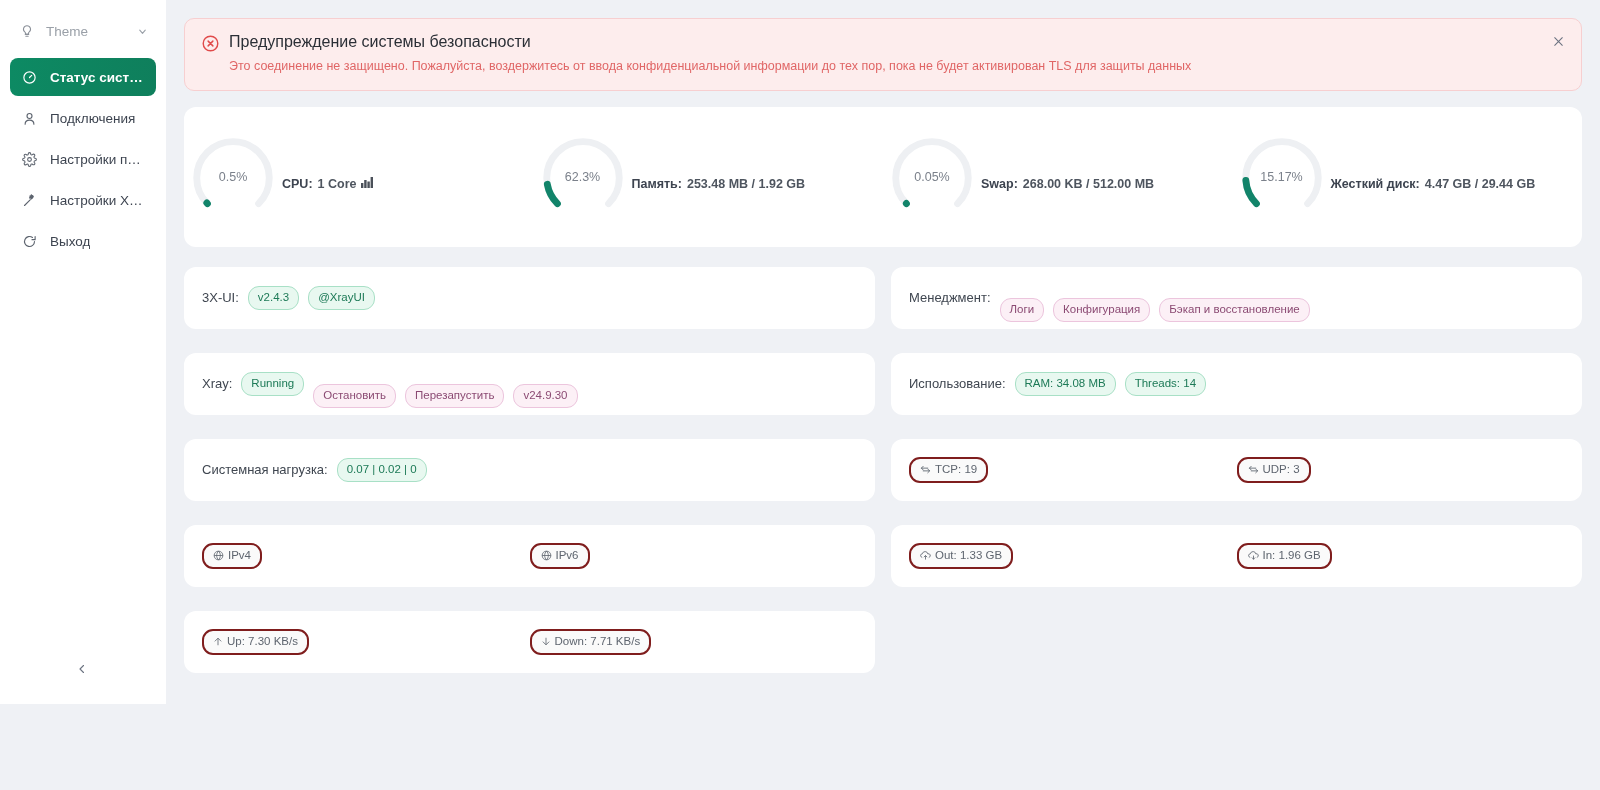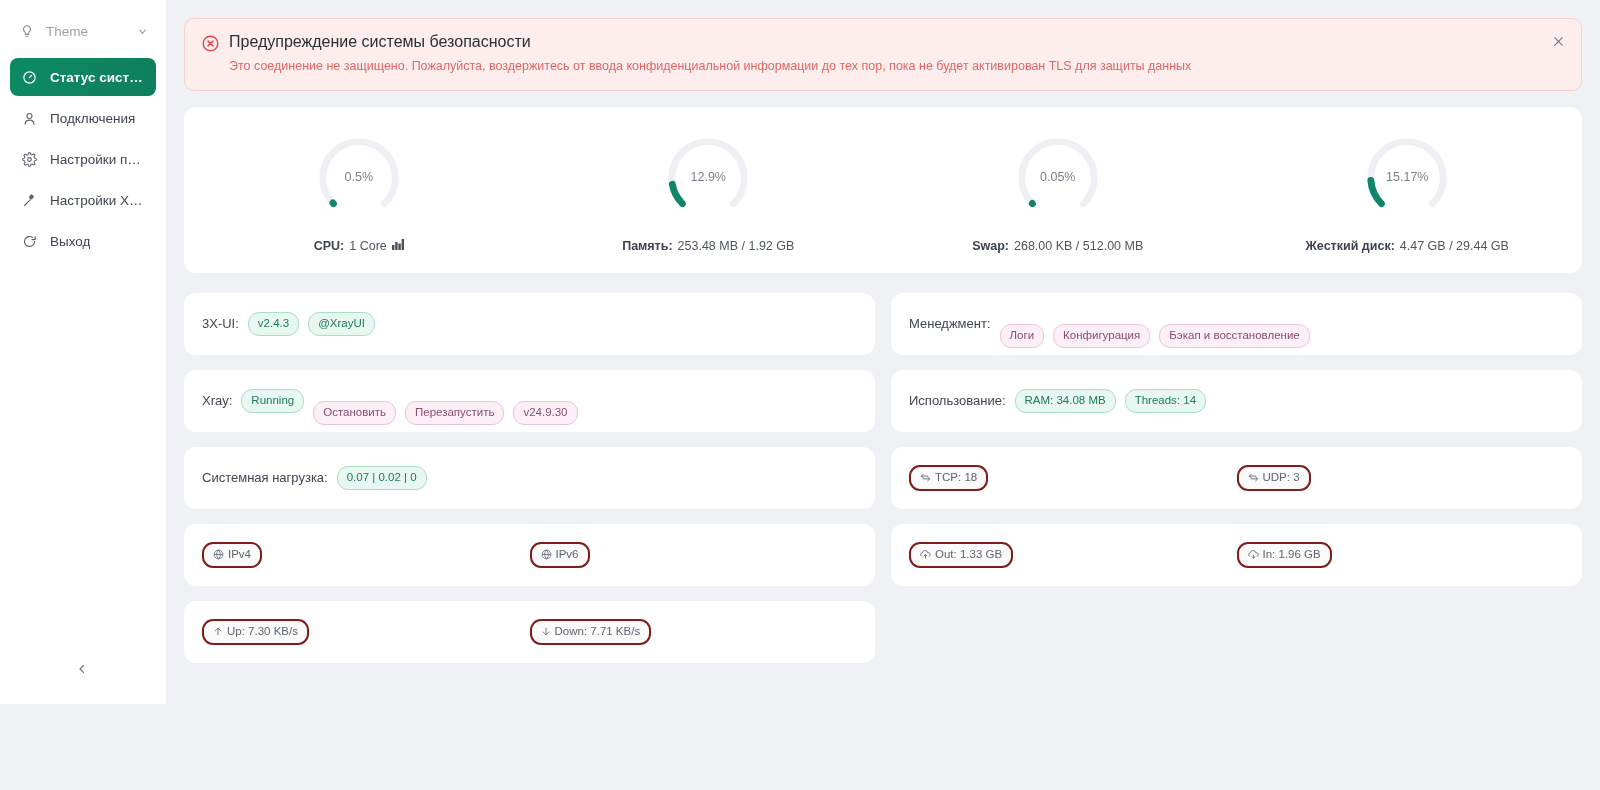--- a/index.html
+++ b/index.html
@@ -78,37 +78,37 @@
   }
 
   
   .card {
     background: #ffffff; border-radius: 12px;
   }
   .gauges-card {
     padding: 22px 0 20px 0;
     display: flex; margin-bottom: 20px;
   }
-  .gauge-cell { flex: 1; display: flex; flex-direction: column; align-items: center; }
+  .gauge-cell { flex: 1; display: flex; flex-direction: row; align-items: center; }
   .gauge-wrap { position: relative; width: 98px; height: 98px; }
   .gauge-val {
     position: absolute; left: 0; right: 0; top: 41px;
     text-align: center; font-size: 12.5px; color: #7b818b;
   }
   .gauge-label {
     margin-top: 12px; font-size: 12.5px;
     color: #3d4450; font-weight: bold;
     display: flex; align-items: flex-start; gap: 5px;
   }
-  .gauge-label .sub { font-weight: normal; color: #4e555f; }
+  .gauge-label .sub { font-weight: bold; color: #4e555f; }
   .mini-chart-icon { display: inline-flex; align-items: flex-end; }
 
   
   .cols { display: flex; gap: 16px; }
-  .col { flex: 1; display: flex; flex-direction: column; gap: 15px; }
+  .col { flex: 1; display: flex; flex-direction: column; gap: 24px; }
   .info-card {
     background: #ffffff; border-radius: 12px;
     min-height: 57px;
     display: flex; align-items: center;
     padding: 0 18px;
   }
   .info-card.tall { min-height: 62px; }
   .info-label { font-size: 13px; color: #3f4650; margin-right: 9px; white-space: nowrap; }
 
   .badges { display: flex; align-items: center; gap: 9px; flex-wrap: wrap; }
@@ -252,21 +252,21 @@
           </span>
         </div>
       </div>
 
       <div class="gauge-cell">
         <div class="gauge-wrap">
           <svg width="98" height="98" viewBox="0 0 100 100">
             <path d="M 23.9 76.1 A 37 37 0 1 1 76.1 76.1" fill="none" stroke="#eef0f3" stroke-width="7" stroke-linecap="round"></path>
             <path d="M 23.9 76.1 A 37 37 0 1 1 76.1 76.1" fill="none" stroke="#12846a" stroke-width="7" stroke-linecap="round" stroke-dasharray="174.4" stroke-dashoffset="151.9"></path>
           </svg>
-          <div class="gauge-val">12.9%</div>
+          <div class="gauge-val">62.3%</div>
         </div>
         <div class="gauge-label">
           <span>Память:</span>
           <span class="sub">253.48 MB / 1.92 GB</span>
         </div>
       </div>
 
       <div class="gauge-cell">
         <div class="gauge-wrap">
           <svg width="98" height="98" viewBox="0 0 100 100">
@@ -405,21 +405,21 @@
             <div class="split-half">
               <span class="badge gray">
                 <span class="ico">
                   <svg width="11" height="11" viewBox="0 0 24 24" fill="none" stroke="currentColor" stroke-width="1.9" stroke-linecap="round" stroke-linejoin="round">
                       <polyline points="7 5 3 9 7 13"></polyline>
                       <path d="M3 9h14"></path>
                       <polyline points="17 11 21 15 17 19"></polyline>
                       <path d="M21 15H7"></path>
                     </svg>
                 </span>
-                <span>TCP: 18</span>
+                <span>TCP: 19</span>
               </span>
             </div>
             <div class="split-half">
               <span class="badge gray">
                 <span class="ico">
                   <svg width="11" height="11" viewBox="0 0 24 24" fill="none" stroke="currentColor" stroke-width="1.9" stroke-linecap="round" stroke-linejoin="round">
                       <polyline points="7 5 3 9 7 13"></polyline>
                       <path d="M3 9h14"></path>
                       <polyline points="17 11 21 15 17 19"></polyline>
                       <path d="M21 15H7"></path>

